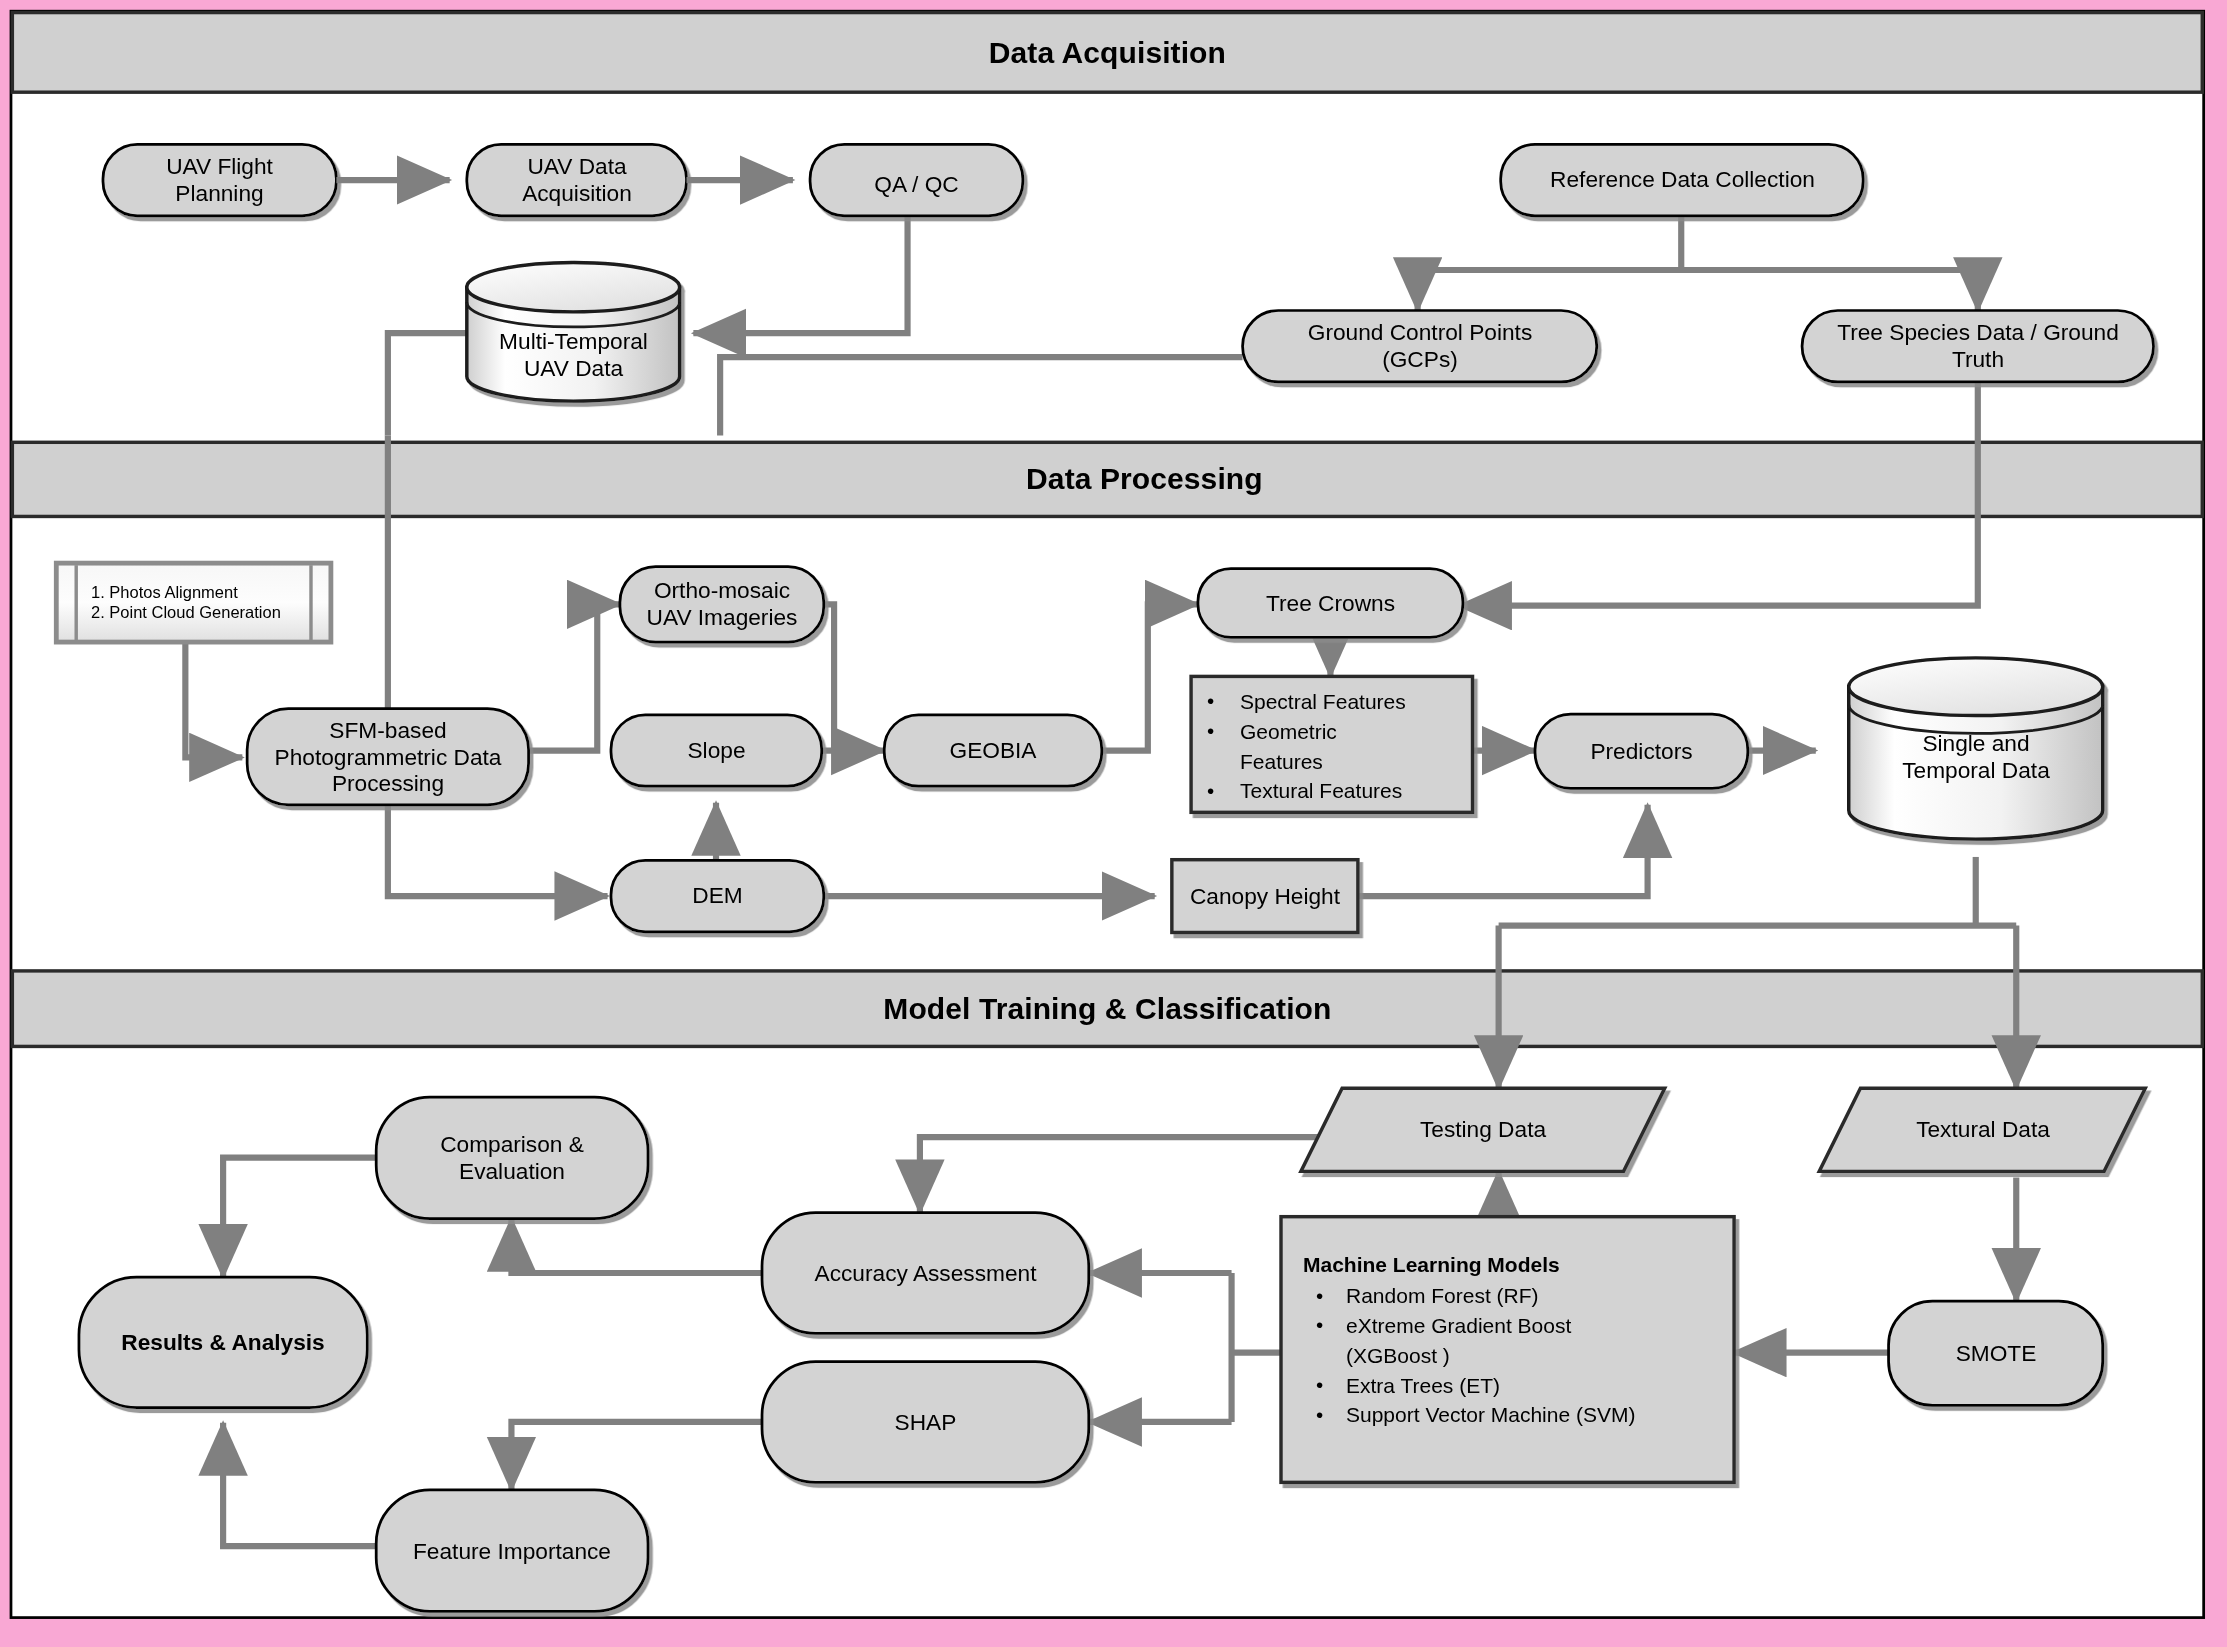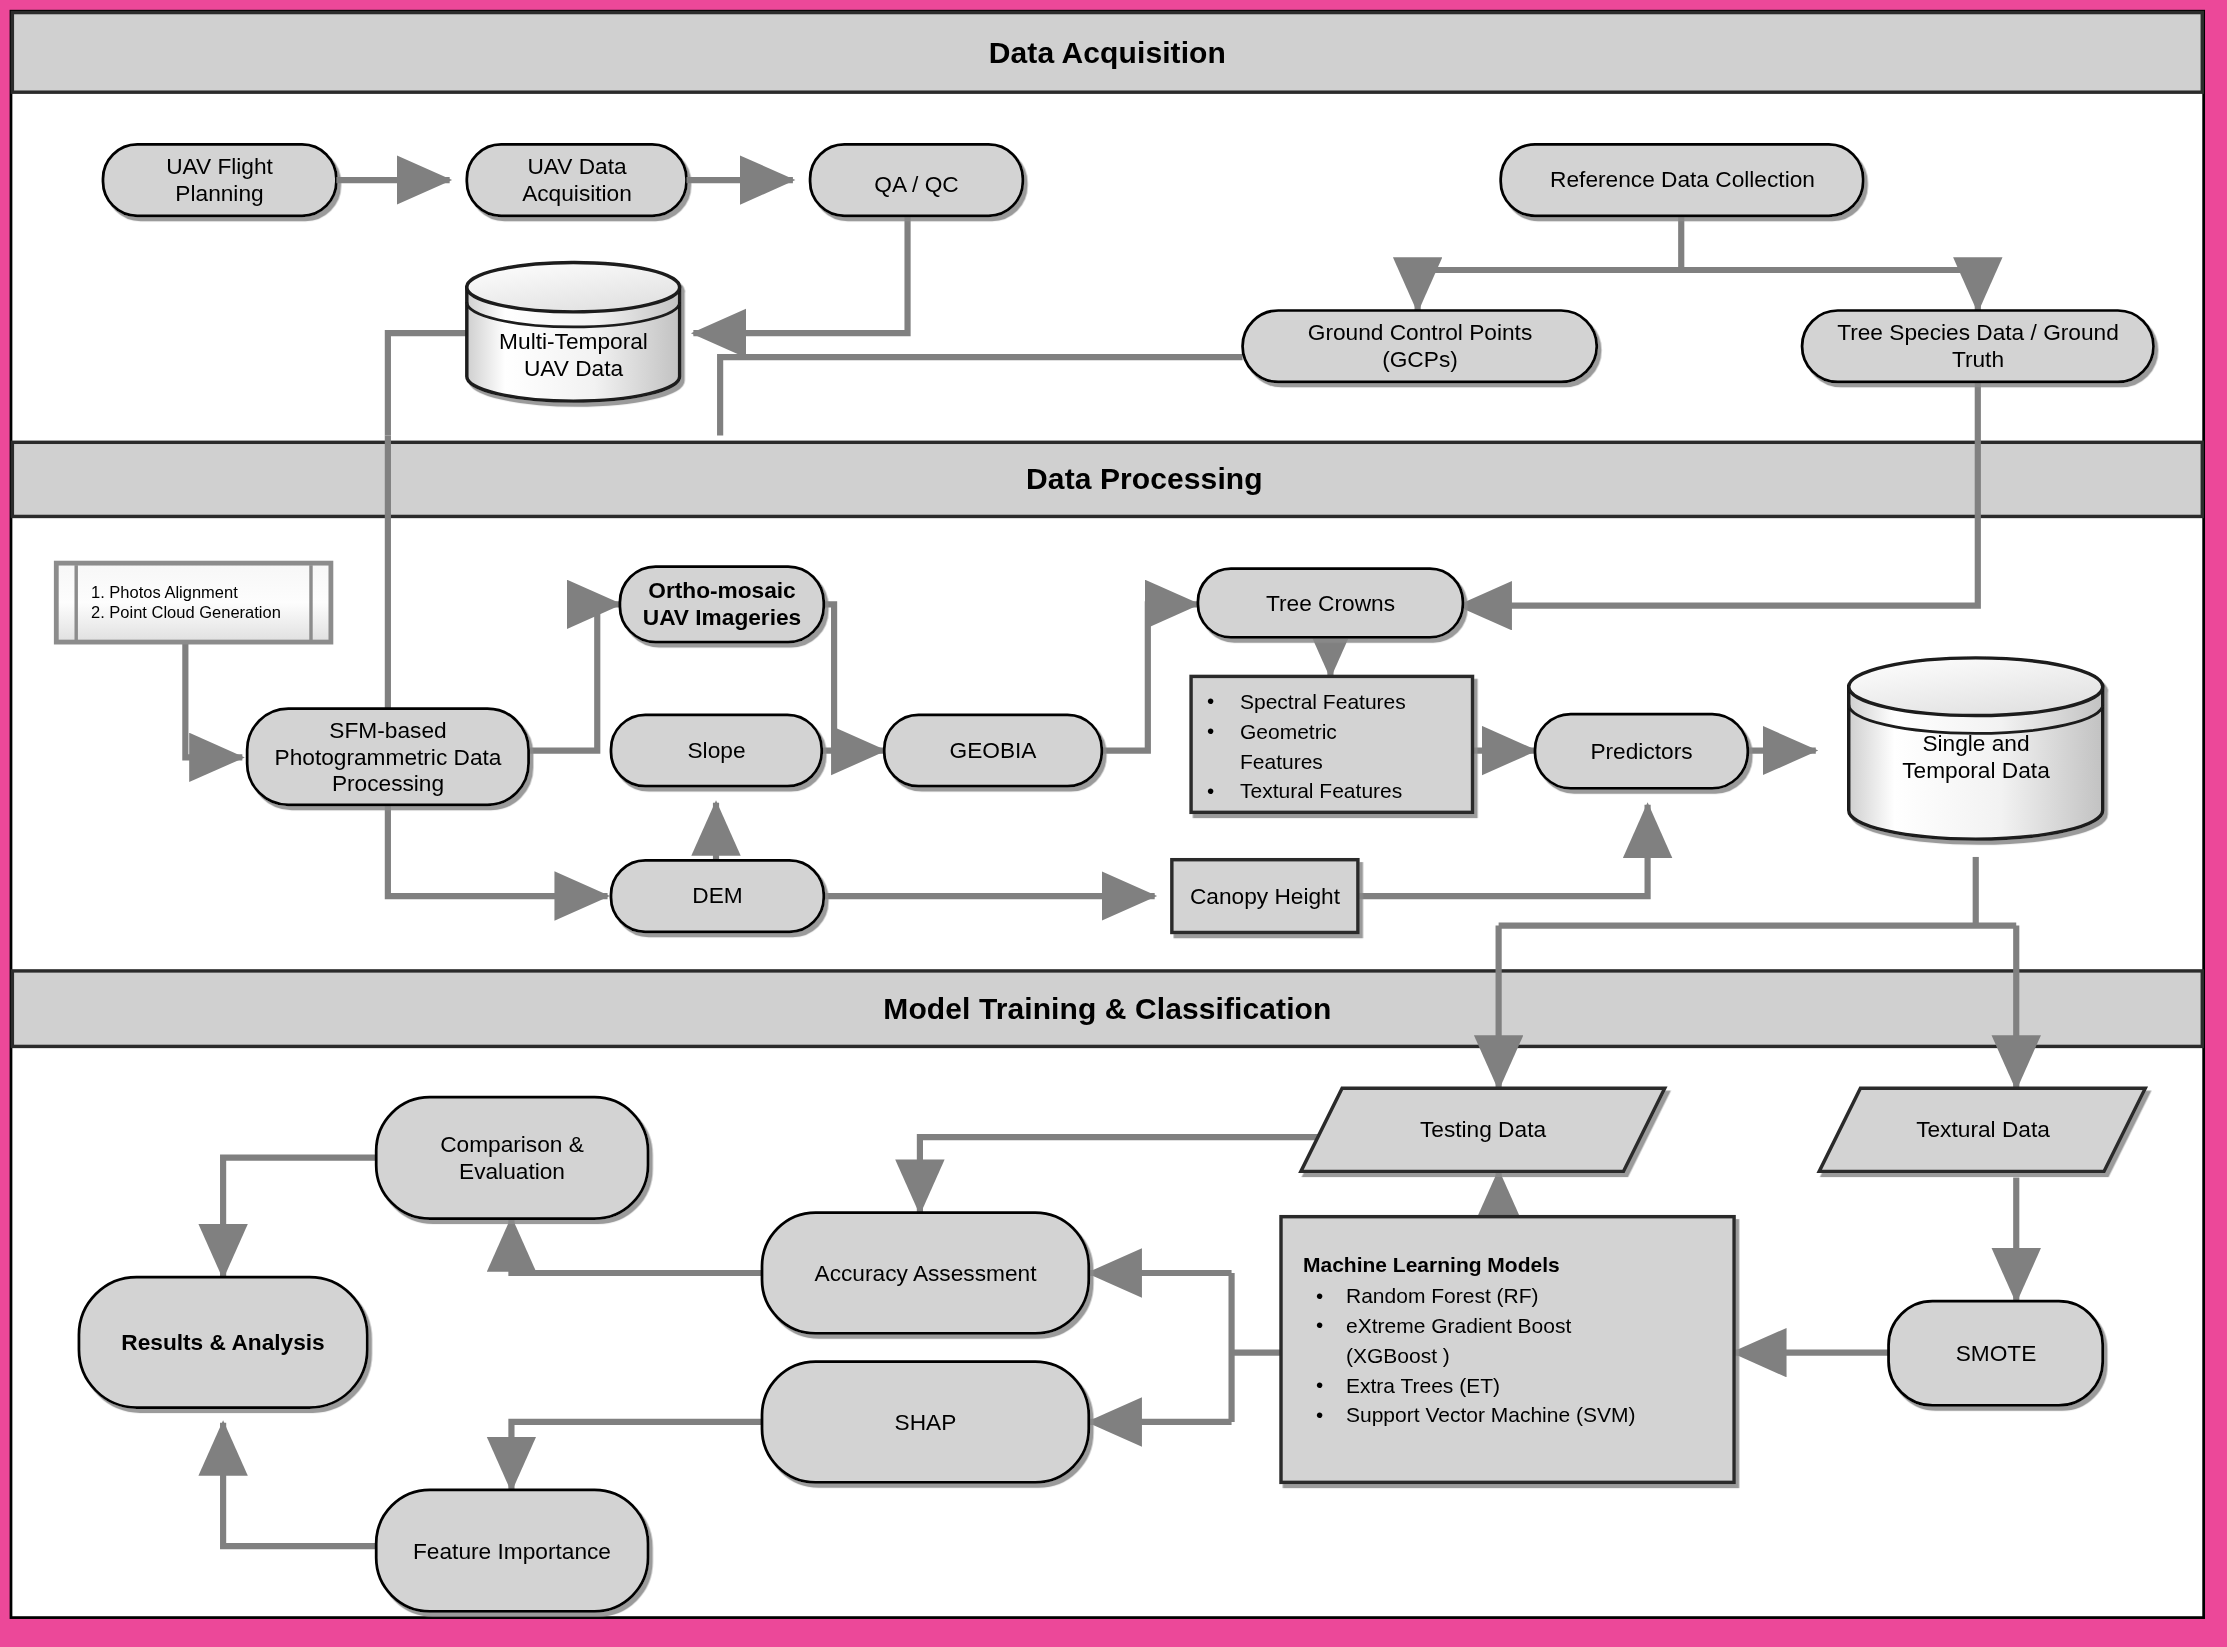--- a/index.html
+++ b/index.html
@@ -1,17 +1,17 @@
 <!DOCTYPE html>
 <html style="font-size:11px"><head>
 <meta charset="utf-8">
 <style>
   html,body{margin:0;padding:0;background:#ffffff;}
   body{font-family:"Liberation Sans", sans-serif;}
-  #stage{position:relative;width:2227px;height:1648px;background:#ec4899;overflow:hidden;}
+  #stage{position:relative;width:2227px;height:1648px;background:#f9a8d4;overflow:hidden;}
   #svgroot{position:absolute;left:0;top:0;width:2227px;height:1648px;}
   .nodeText{
     position:absolute;display:flex;align-items:center;justify-content:center;
     text-align:center;color:#000;line-height:1.18;pointer-events:none;
     font-family:"Liberation Sans", sans-serif;
   }
   .band-title{font-size:30px;font-weight:bold;letter-spacing:0.1px;}
   .n-label{font-size:22.7px;}
   .n-label-bold{font-size:22.7px;font-weight:bold;}
   .note-label{font-size:16.5px;text-align:left;justify-content:flex-start;}
@@ -227,21 +227,21 @@
     </div>
 
   <div class="nodeText note-label" style="left:91px;top:563px;width:227px;height:79px;">
       <span>1. Photos Alignment<br>2. Point Cloud Generation</span>
     </div>
 
   <div class="nodeText n-label" style="left:247px;top:709px;width:282px;height:96px;">
       <span>SFM-based<br>Photogrammetric Data<br>Processing</span>
     </div>
 
-  <div class="nodeText n-label" style="left:620px;top:566px;width:204px;height:76px;font-weight:bold;">
+  <div class="nodeText n-label" style="left:620px;top:566px;width:204px;height:76px;">
       <span>Ortho-mosaic<br>UAV Imageries</span>
     </div>
   <div class="nodeText n-label" style="left:611px;top:715px;width:211px;height:71px;">
       <span>Slope</span>
     </div>
   <div class="nodeText n-label" style="left:611px;top:860px;width:213px;height:71px;">
       <span>DEM</span>
     </div>
   <div class="nodeText n-label" style="left:884px;top:715px;width:218px;height:71px;">
       <span>GEOBIA</span>

